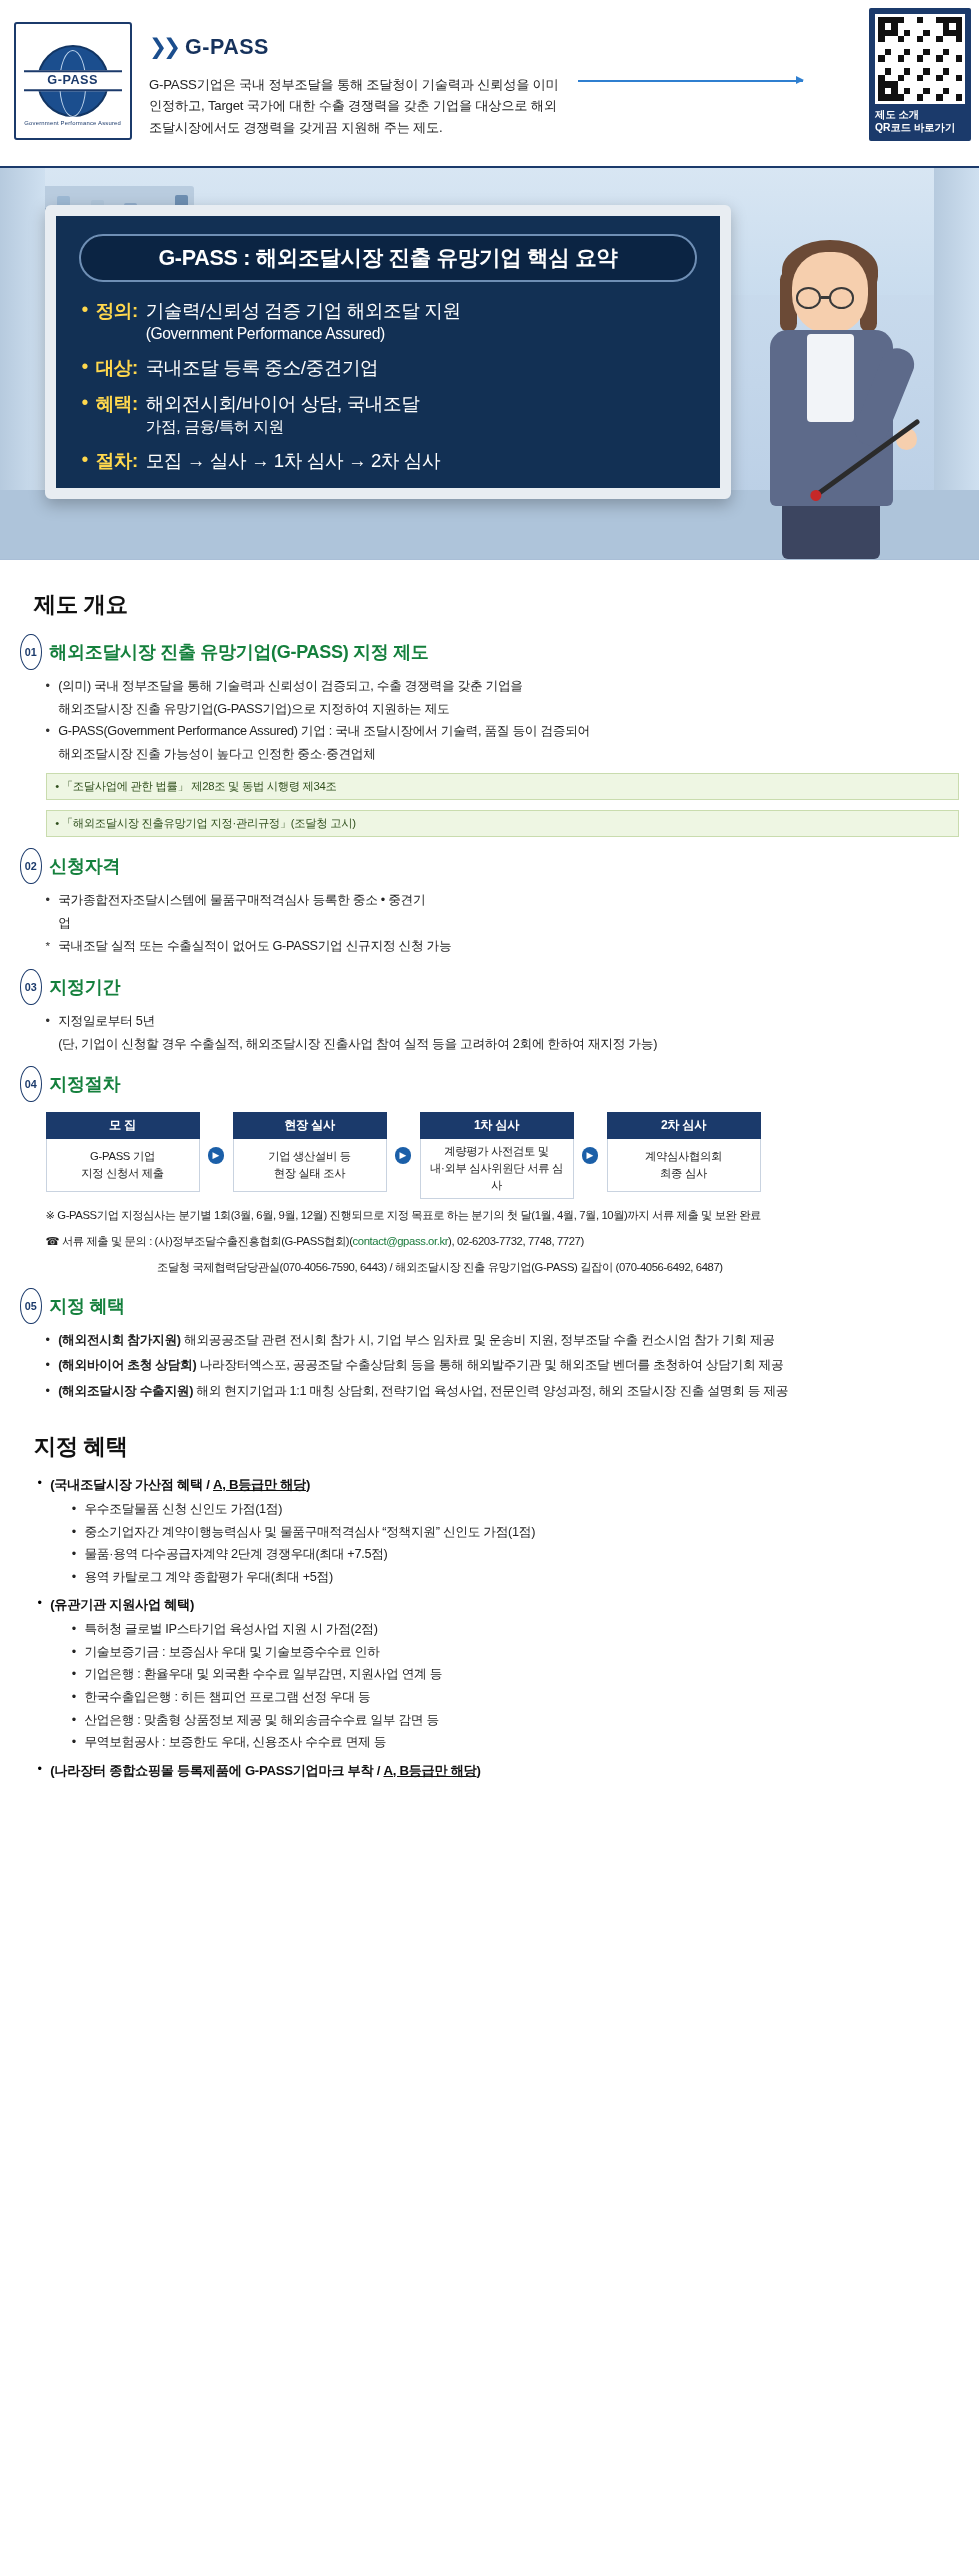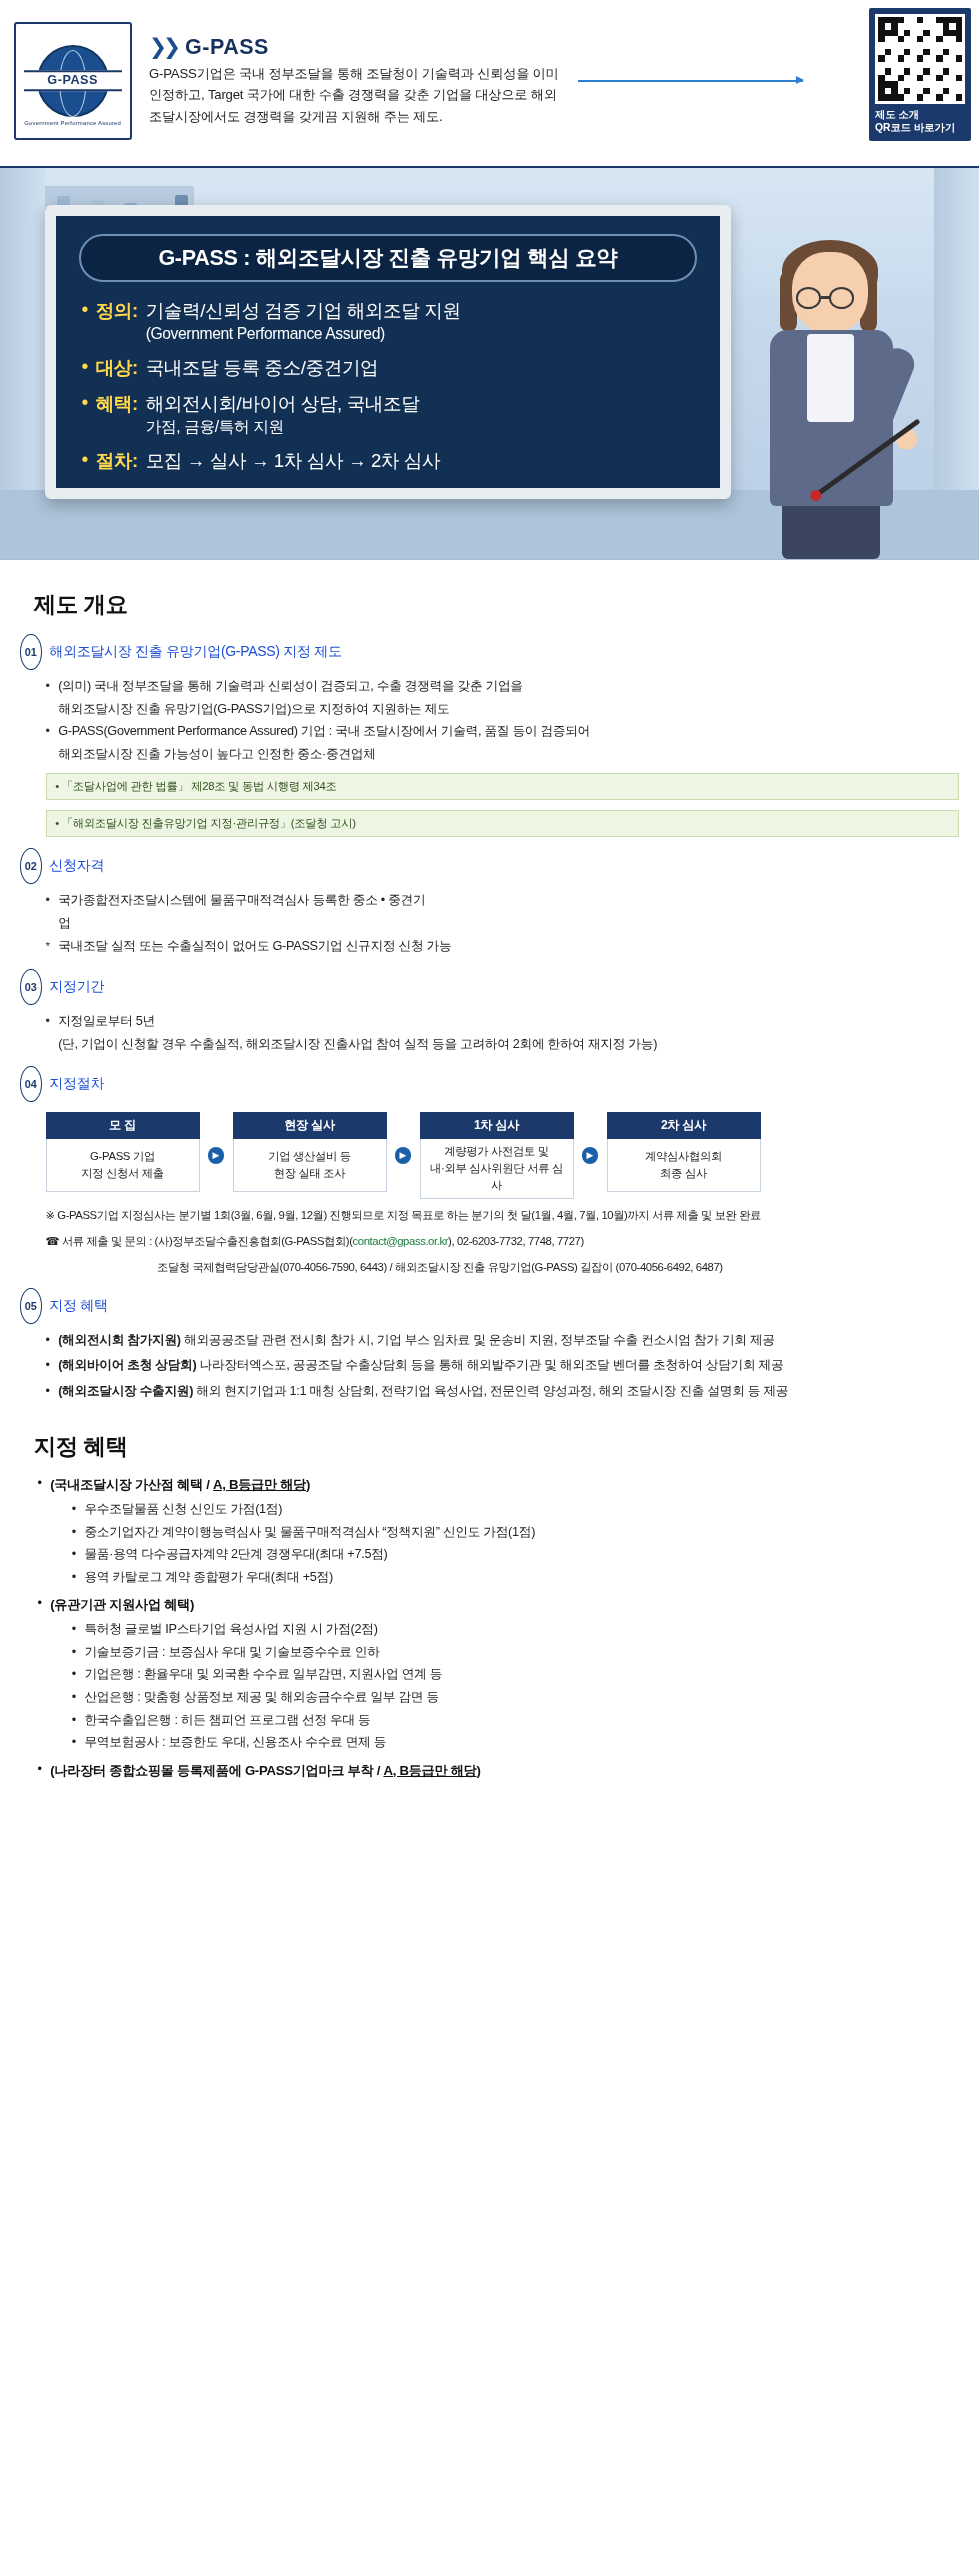--- a/index.html
+++ b/index.html
@@ -88,21 +88,21 @@
     display: inline-flex; align-items: center;
     color: #1b4e8e; font-size: 21.5px; line-height: 1;
     font-weight: bold; letter-spacing: -3.9px;
   }
   .brand-title {
     font-size: 21.5px; font-weight: bold; color: #16325c;
     letter-spacing: 0.5px;
   }
   .brand-desc {
     position: absolute;
-    left: 149px; top: 63px;
+    left: 149px; top: 74px;
     width: 411px;
     font-size: 13.2px; line-height: 1.62; color: #222;
     letter-spacing: -0.2px;
   }
   .arrow-line {
     position: absolute;
     left: 578px; top: 80px;
     width: 225px; height: 2px;
     background: #2f7fd0;
   }
@@ -261,21 +261,21 @@
   
   .numblock { margin-bottom: 5.9px; }
   .numhead { display: flex; align-items: center; gap: 7.8px; margin: 11.8px 0 5.9px; }
   .numbadge {
     width: 21.5px; height: 36px; border-radius: 50%;
     border: 1.4px solid #1b3a6b; color: #1b3a6b;
     font-size: 10.8px; font-weight: bold;
     display: flex; align-items: center; justify-content: center;
     flex: none;
   }
-  .numtitle { font-size: 14px; font-weight: normal; color: #1d4ed8; letter-spacing: -0.3px; }
+  .numtitle { font-size: 18px; font-weight: bold; color: #15803d; letter-spacing: -0.3px; }
 
   .bullets { margin: 3.9px 0 3.9px 25.5px; padding: 0; list-style: none; }
   .bullets > li {
     position: relative; padding-left: 12.7px;
     font-size: 12.7px; line-height: 1.65; color: #222;
     letter-spacing: -0.3px; margin-bottom: 2px;
   }
   .bullets > li::before {
     content: "•"; position: absolute; left: 0; top: 0; color: #333;
   }
@@ -725,22 +725,22 @@
             <li>물품·용역 다수공급자계약 2단계 경쟁우대(최대 +7.5점)</li>
             <li>용역 카탈로그 계약 종합평가 우대(최대 +5점)</li>
           </ul>
         </li>
         <li>
           <div class="b-main">(유관기관 지원사업 혜택)</div>
           <ul class="sublist">
             <li>특허청 글로벌 IP스타기업 육성사업 지원 시 가점(2점)</li>
             <li>기술보증기금 : 보증심사 우대 및 기술보증수수료 인하</li>
             <li>기업은행 : 환율우대 및 외국환 수수료 일부감면, 지원사업 연계 등</li>
+            <li>한국수출입은행 : 히든 챔피언 프로그램 선정 우대 등</li>
             <li>산업은행 : 맞춤형 상품정보 제공 및 해외송금수수료 일부 감면 등</li>
-            <li>한국수출입은행 : 히든 챔피언 프로그램 선정 우대 등</li>
             <li>무역보험공사 : 보증한도 우대, 신용조사 수수료 면제 등</li>
           </ul>
         </li>
         <li>
           <div class="b-main">(나라장터 종합쇼핑몰 등록제품에 G-PASS기업마크 부착 / <u>A, B등급만 해당</u>)</div>
         </li>
       </ul>
   </div>
 
 </div>

